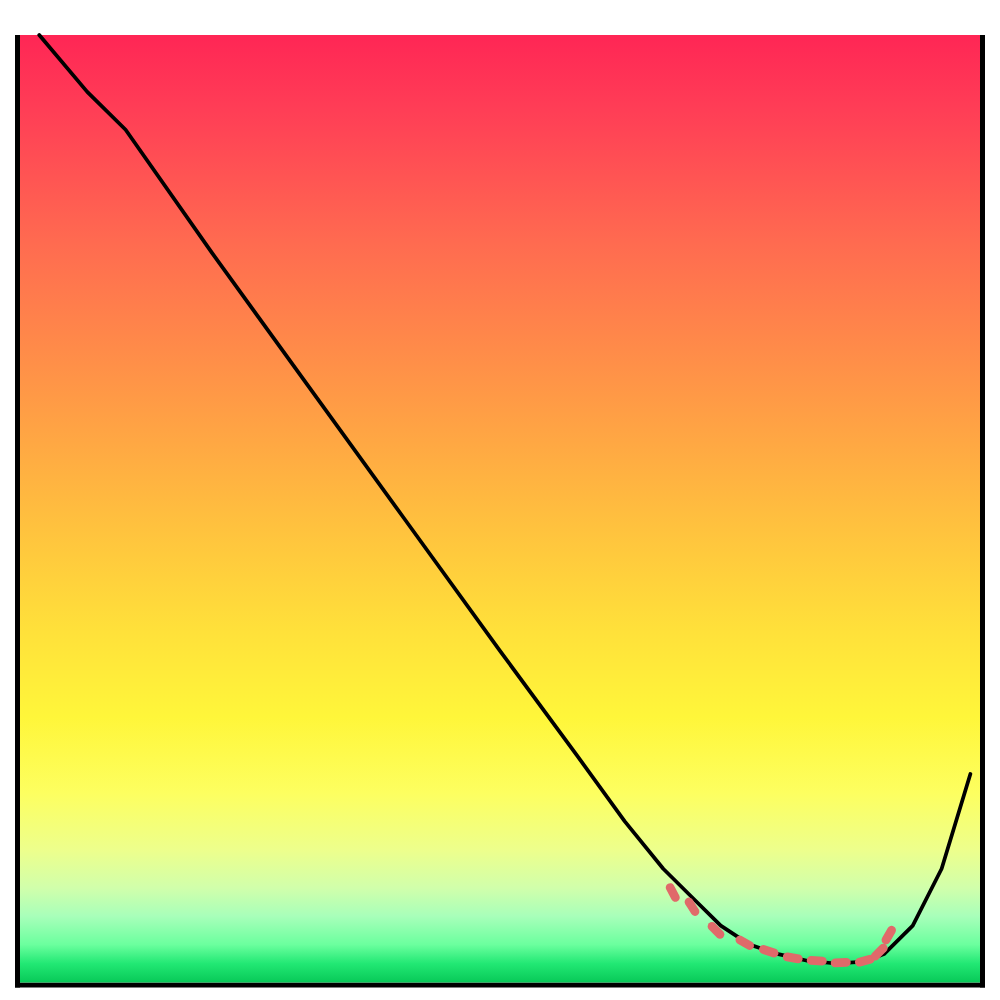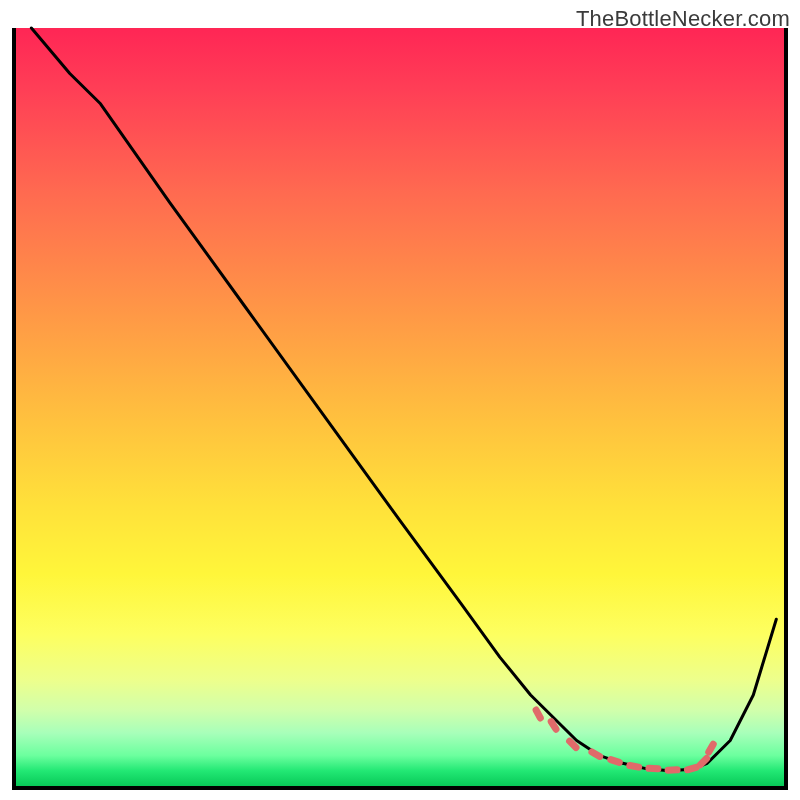--- a/index.html
+++ b/index.html
@@ -70,21 +70,20 @@
     width: 100%;
     height: 100%;
     overflow: visible;
   }
 </style>
 </head>
 <body>
 
 <div class="container">
 
-  <div class="watermark">TheBottleNecker.com</div>
 
   <div class="plot-area">
     <div class="gradient-bg"></div>
 
     <svg class="curve" viewBox="0 0 768 758" preserveAspectRatio="none">
       <path id="main-curve" fill="none" stroke="#000" stroke-width="3" stroke-linecap="round" stroke-linejoin="round" d="M15.4 0.0 L53.8 45.5 L84.5 75.8 L153.6 174.3 L230.4 280.5 L307.2 386.6 L384.0 492.7 L445.4 576.1 L483.8 629.1 L514.6 667.0 L537.6 689.8 L560.6 712.5 L583.7 727.7 L606.7 735.3 L629.8 740.6 L652.8 742.8 L675.8 741.3 L691.2 735.3 L714.2 712.5 L737.3 667.0 L760.3 591.2"></path>
       <g id="markers-group">
           <rect x="-8" y="-3.5" width="16" height="7" rx="3.5" fill="#e06a6a" transform="translate(522.2,686.0) rotate(62)"></rect>
           <rect x="-8" y="-3.5" width="16" height="7" rx="3.5" fill="#e06a6a" transform="translate(537.6,697.4) rotate(58)"></rect>
           <rect x="-8" y="-3.5" width="16" height="7" rx="3.5" fill="#e06a6a" transform="translate(556.8,716.3) rotate(45)"></rect>

